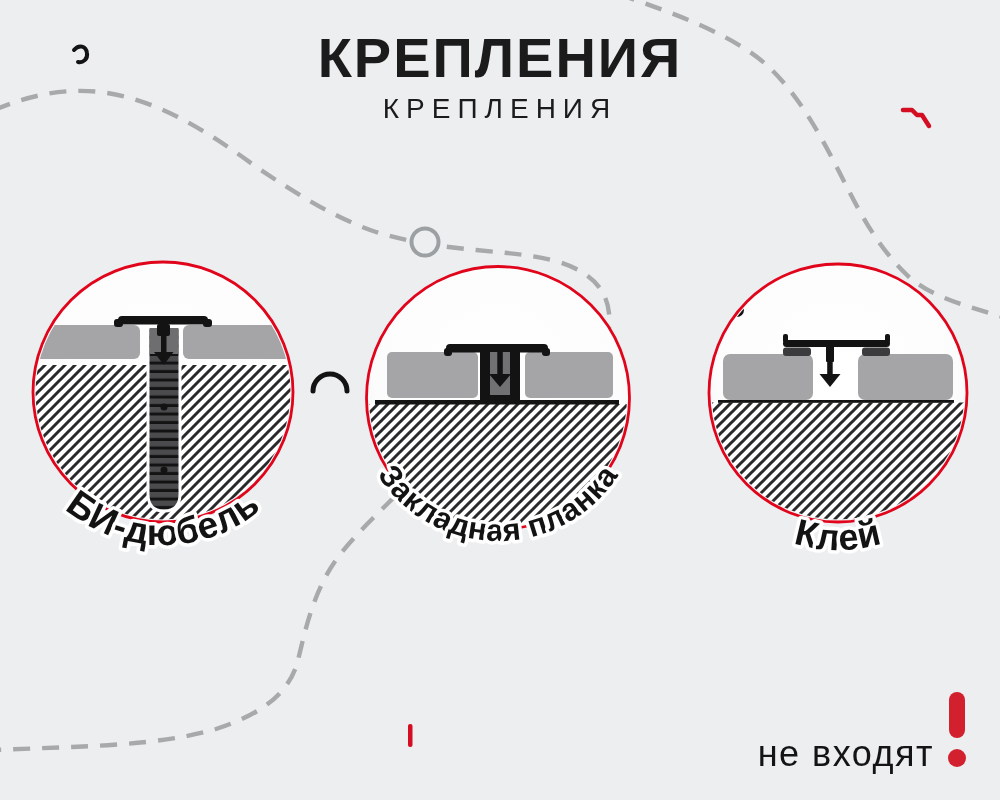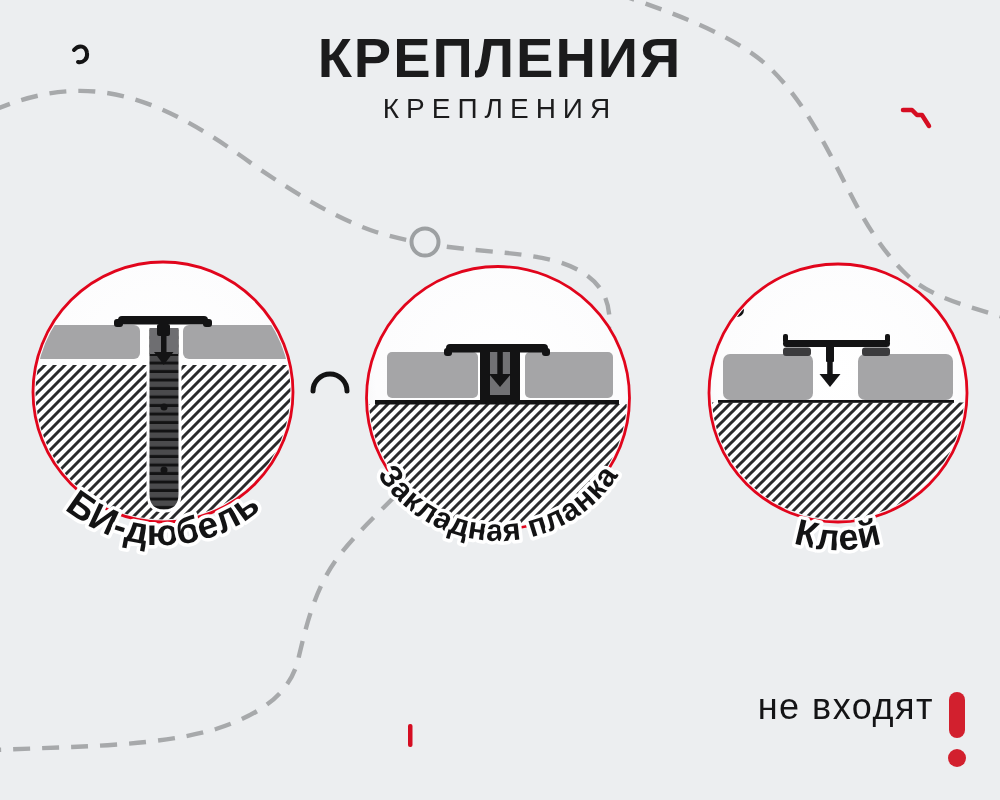--- a/index.html
+++ b/index.html
@@ -24,21 +24,21 @@
     margin-top:9px; font-size:28px; line-height:1; font-weight:400;
     letter-spacing:7px; color:#1b1b1c;
   }
   .lbl{
     fill:#131314; font-weight:600; letter-spacing:0.5px;
     stroke:#ffffff; stroke-width:7px; paint-order:stroke; stroke-linejoin:round;
     font-family:"Liberation Sans", sans-serif;
   }
   .note{
     position:absolute; right:33px; top:686px; z-index:3;
-    display:flex; align-items:flex-start; gap:13px;
+    display:flex; align-items:flex-end; gap:13px;
   }
   .note-text{
     text-align:right; font-size:36px; line-height:41px;
     font-weight:500; letter-spacing:1.5px; color:#141416;
   }
   .note-excl{margin-top:6px;}
 </style>
 </head>
 <body>
 

